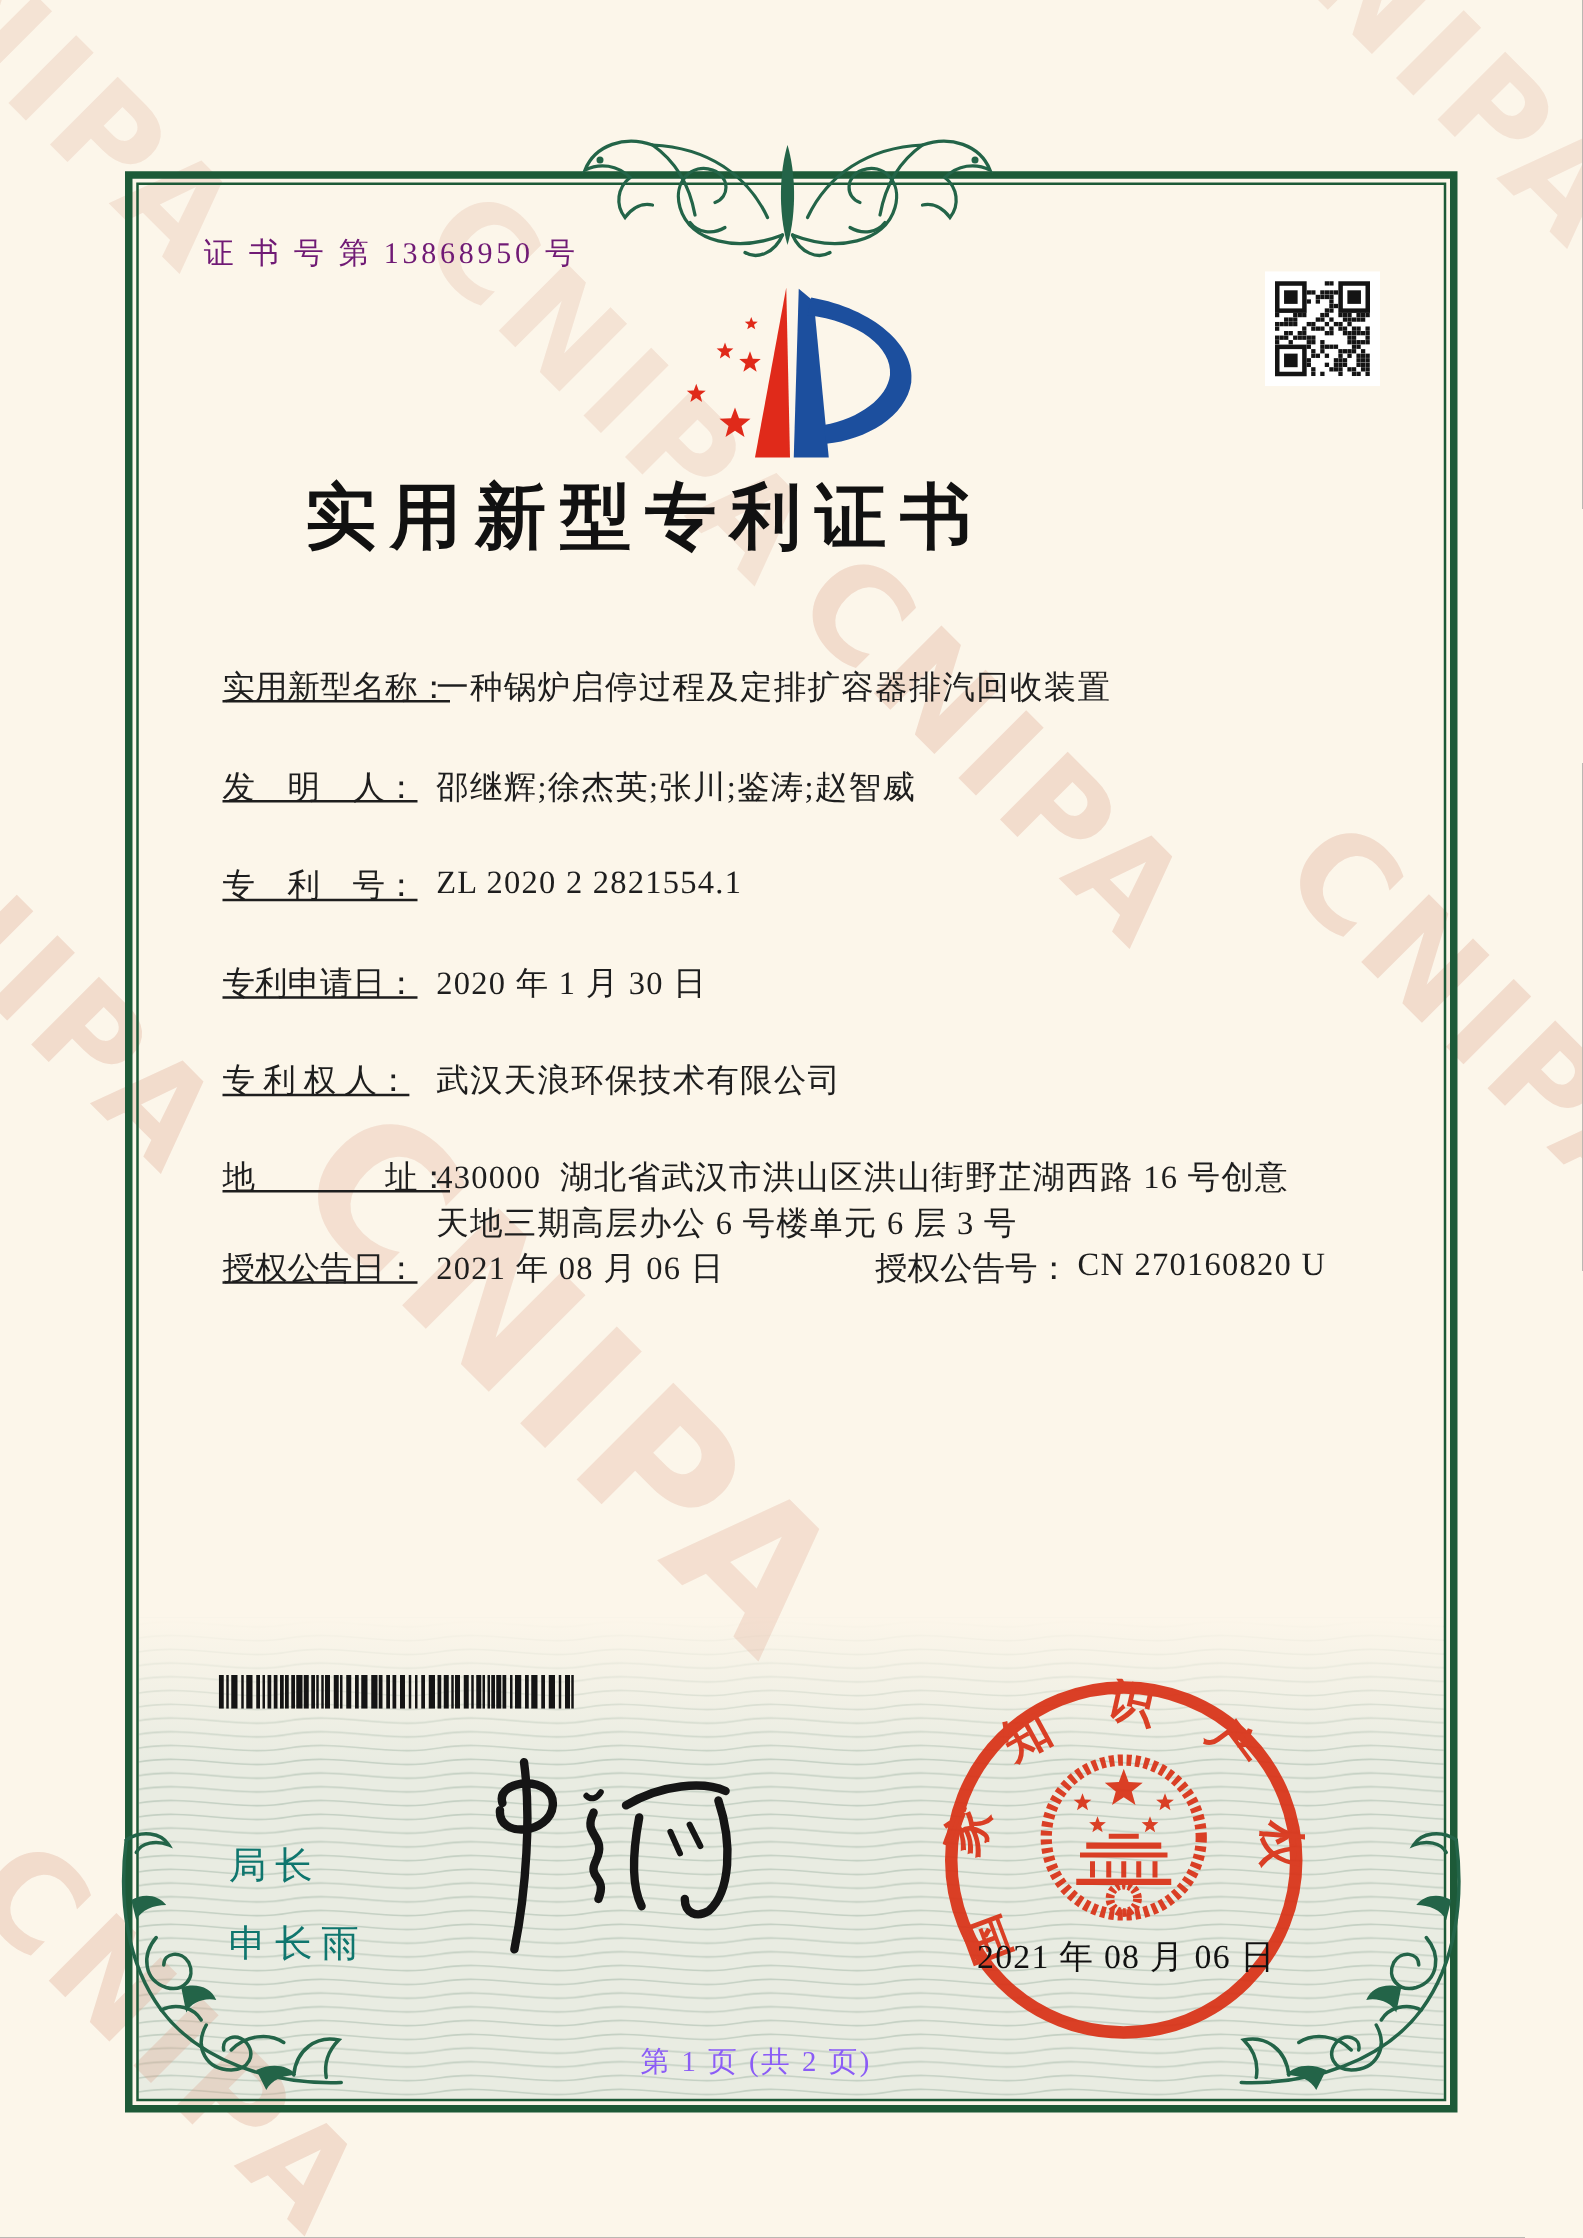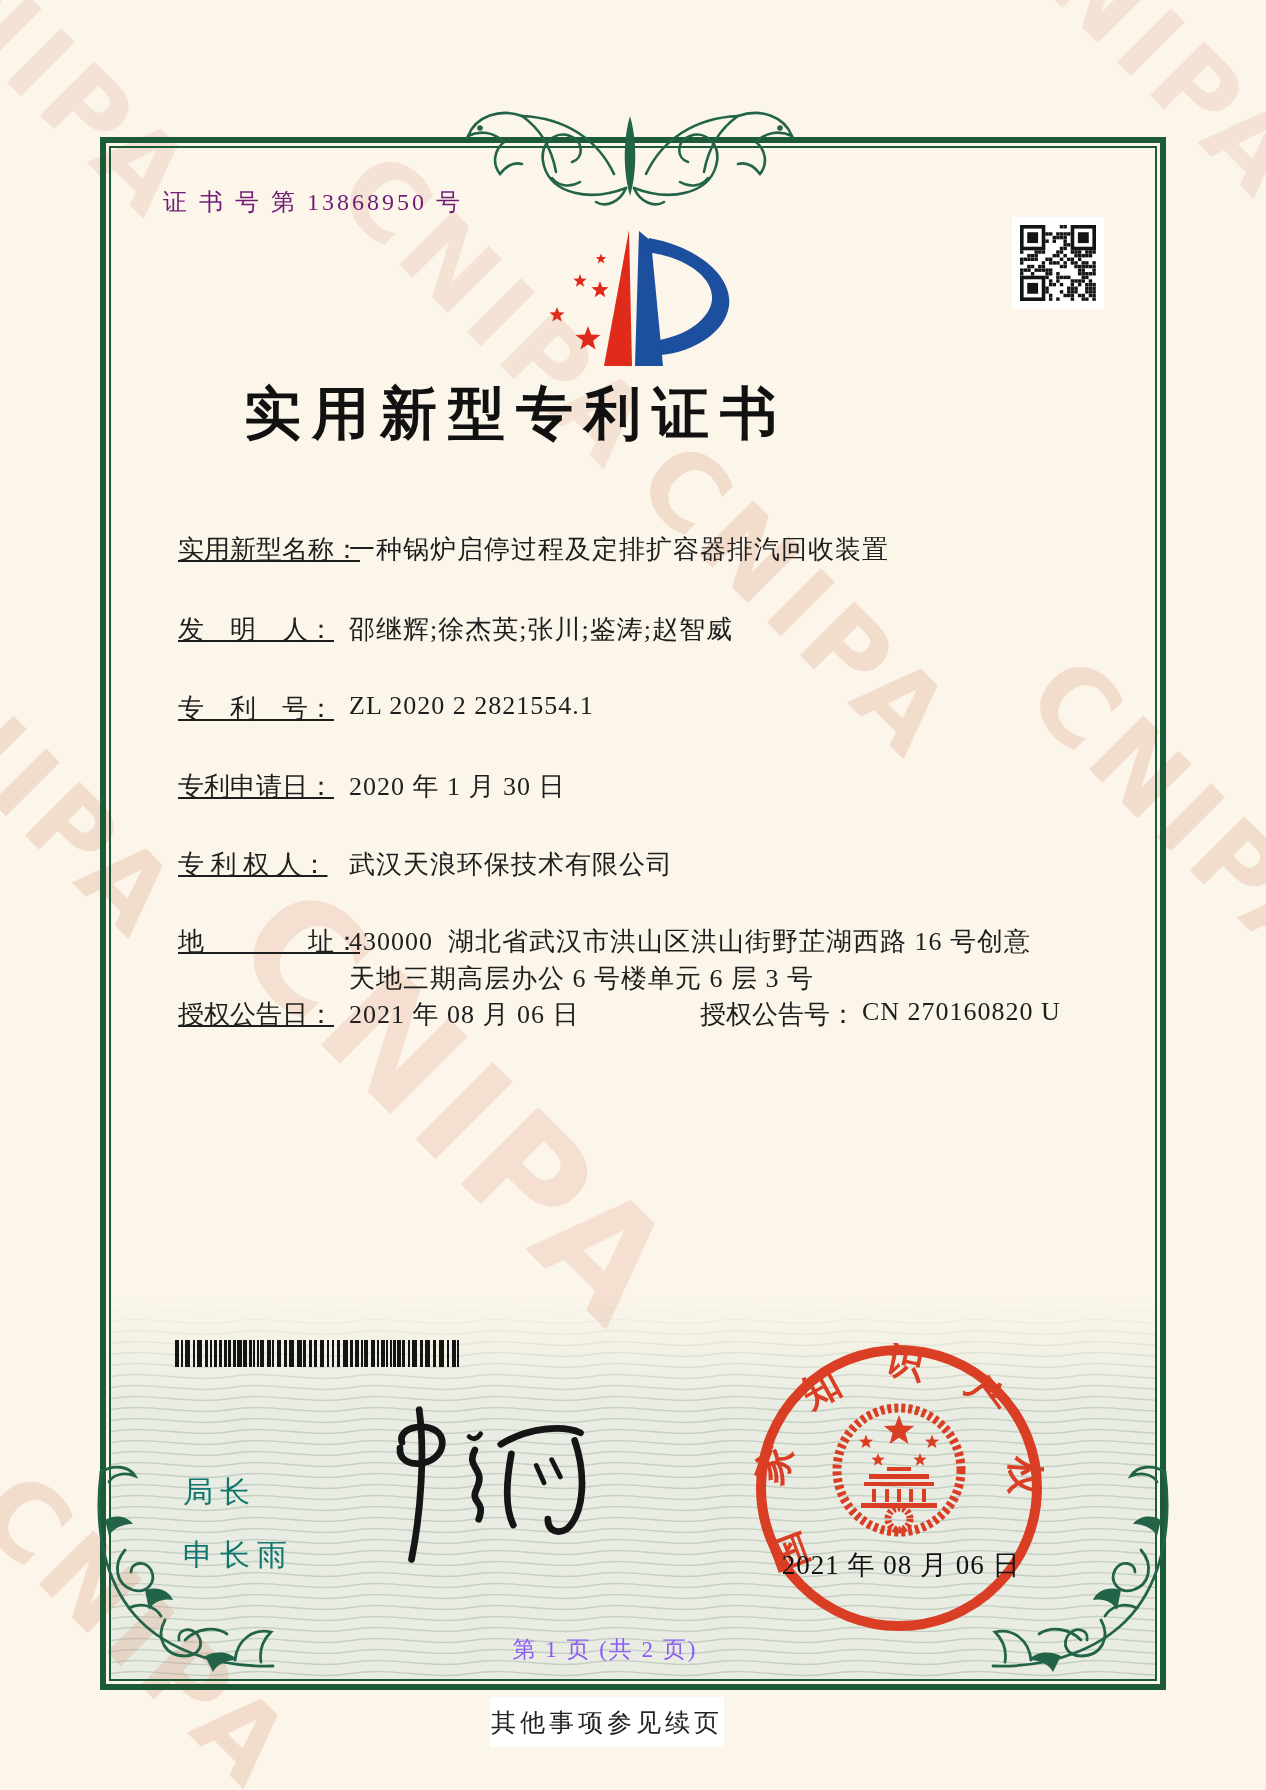--- a/index.html
+++ b/index.html
@@ -438,17 +438,14 @@
         <rect x="155" y="146" width="4" height="13"></rect>
         <rect x="168" y="146" width="4" height="13"></rect>
         <rect x="107" y="160" width="76" height="5"></rect>
         <circle cx="145" cy="176" r="11" fill="none" stroke="#d93217" stroke-width="7" stroke-dasharray="3 2"></circle>
       </g>
     </g>
   </svg>
   <div class="seal-date">2021 年 08 月 06 日</div>
 
   <div class="page-info">第 1 页 (共 2 页)</div>
-  <div class="cont-box">
-    <span>其他事项参见续页</span>
-  </div>
 
 </div>
 
 </body></html>

